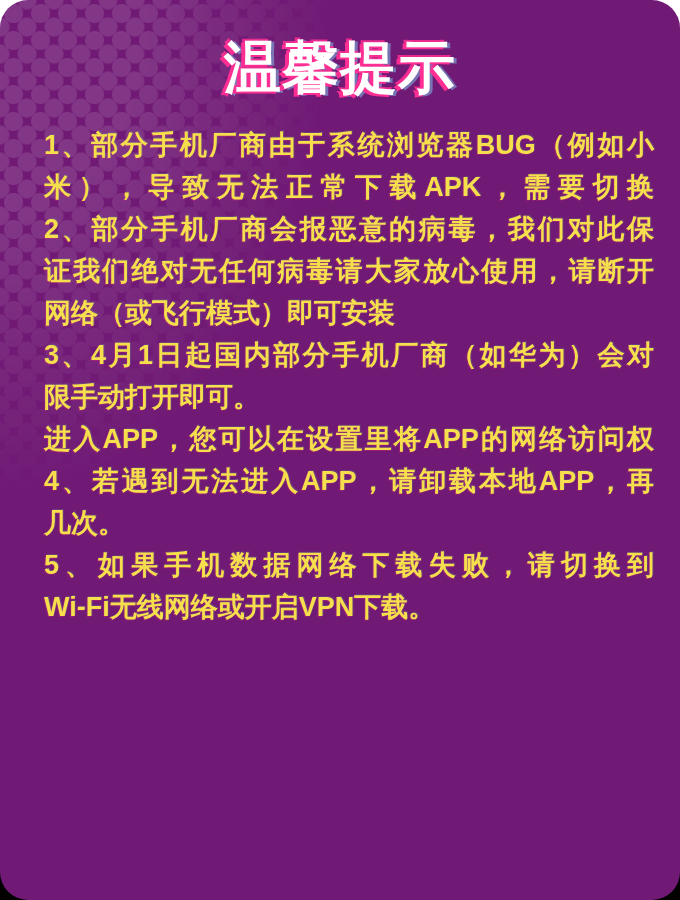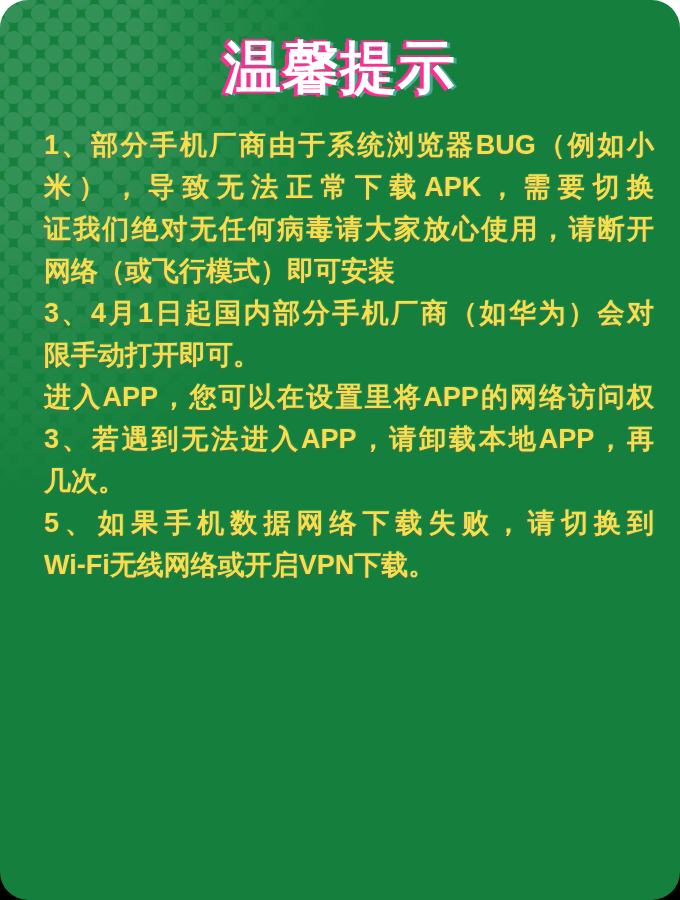--- a/index.html
+++ b/index.html
@@ -11,21 +11,21 @@
     
     background: linear-gradient(180deg, #ffffff 0 52%, #000000 52% 100%);
     font-family: "Liberation Sans", "DejaVu Sans", sans-serif;
   }
 
   .card {
     position: relative;
     width: 680px;
     height: 900px;
     box-sizing: border-box;
-    background: #15803d;
+    background: #701a75;
     border-radius: 28px;
     overflow: hidden;
   }
 
   
   .dots {
     position: absolute;
     top: 0;
     left: 0;
     width: 440px;
@@ -84,23 +84,24 @@
 <body>
 
 <div class="card">
   <div class="dots"></div>
 
   <div class="title">温馨提示</div>
 
   <div class="tips">
       <div class="tip-line">1、部分手机厂商由于系统浏览器BUG（例如小</div>
       <div class="tip-line">米），导致无法正常下载APK，需要切换</div>
+      <div class="tip-line">2、部分手机厂商会报恶意的病毒，我们对此保</div>
       <div class="tip-line">证我们绝对无任何病毒请大家放心使用，请断开</div>
       <div class="tip-line last">网络（或飞行模式）即可安装</div>
       <div class="tip-line">3、4月1日起国内部分手机厂商（如华为）会对</div>
       <div class="tip-line last">限手动打开即可。</div>
       <div class="tip-line">进入APP，您可以在设置里将APP的网络访问权</div>
-      <div class="tip-line">3、若遇到无法进入APP，请卸载本地APP，再</div>
+      <div class="tip-line">4、若遇到无法进入APP，请卸载本地APP，再</div>
       <div class="tip-line last">几次。</div>
       <div class="tip-line">5、如果手机数据网络下载失败，请切换到</div>
       <div class="tip-line last">Wi-Fi无线网络或开启VPN下载。</div>
     </div>
 </div>
 
 </body></html>

